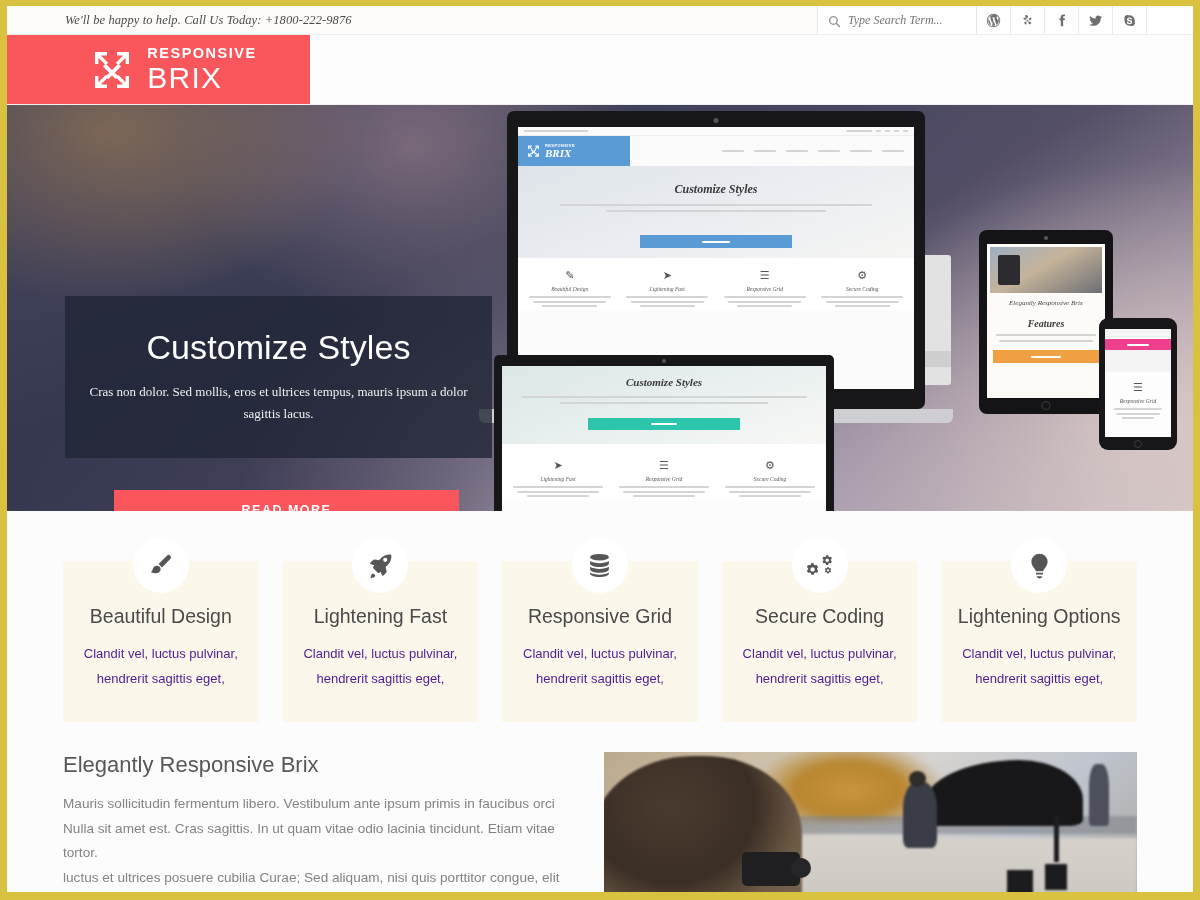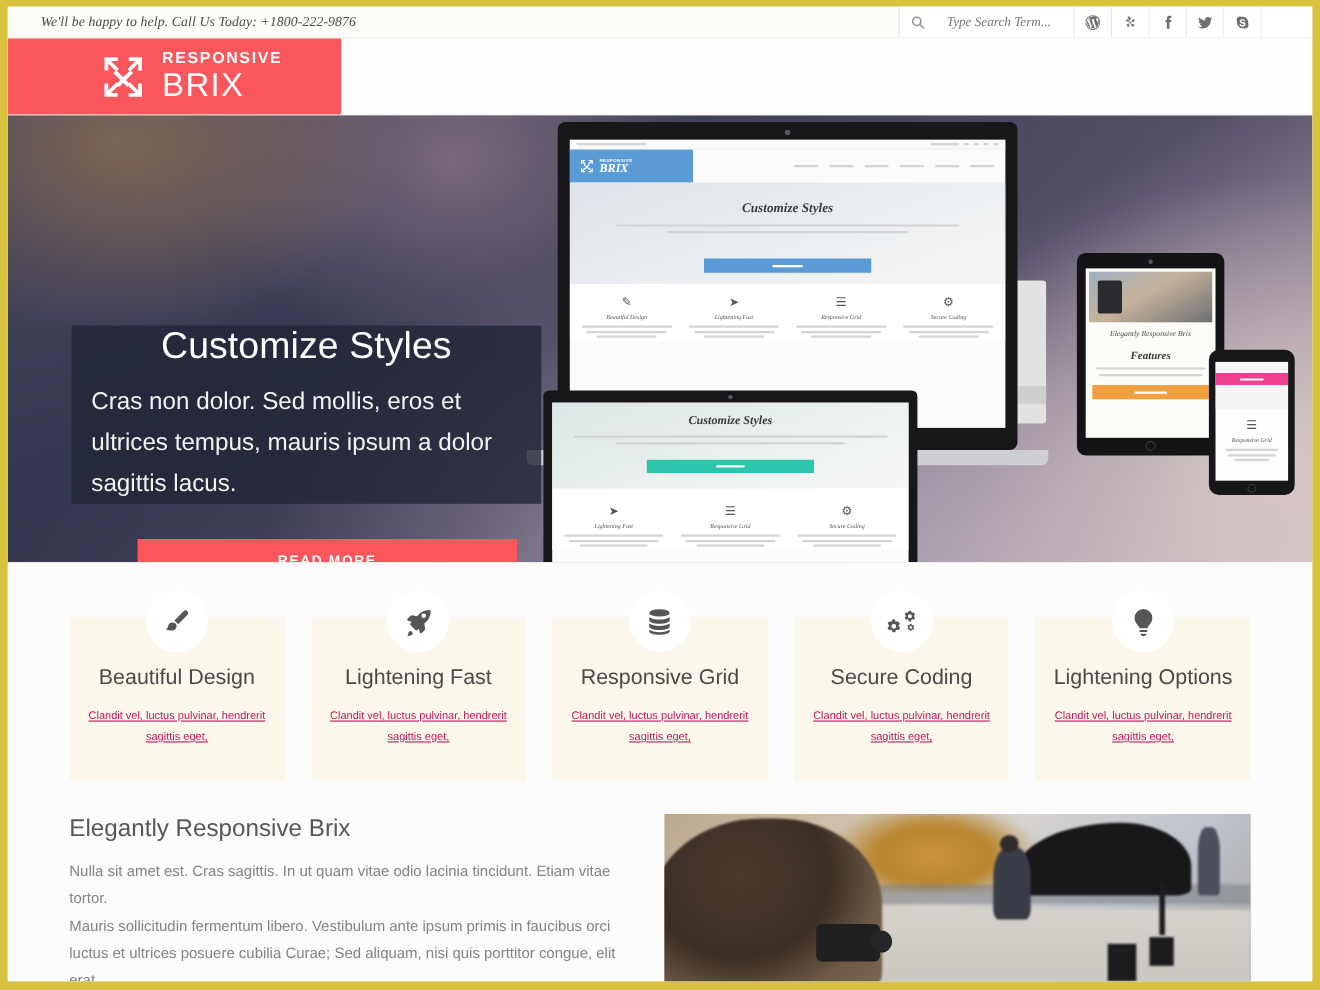--- a/index.html
+++ b/index.html
@@ -23,21 +23,21 @@
 
   
   .topbar{
     position:relative; height:29px; width:100%;
     background:#fdfcf8;
     border-bottom:1px solid #ededed;
     display:flex; align-items:stretch;
   }
   .topbar-left{
     flex:1; display:flex; align-items:center;
-    padding-left:30px;
+    padding-left:58px;
   }
   .topbar-phone{
     font-family:"Liberation Serif", serif;
     font-style:italic;
     font-size:12.5px;
     color:#4a4a4a;
     letter-spacing:.1px;
     white-space:nowrap;
   }
   .topbar-right{ display:flex; align-items:stretch; }
@@ -48,21 +48,20 @@
     border-right:1px solid #e6e6e6;
     padding:0 8px 0 10px;
     background:#fff;
   }
   .search-icon{ flex:none; width:13px; height:13px; margin-right:7px; opacity:.62; }
   .search-input{
     border:0; outline:0; background:transparent;
     font-family:"Liberation Serif", serif;
     font-style:italic; font-size:12px; color:#8e8e8e;
     width:100%;
-    text-align:center;
   }
   .soc{
     width:34px; display:flex; align-items:center; justify-content:center;
     border-right:1px solid #e9e9e9;
     background:#fff;
   }
   .soc svg{ width:15px; height:15px; fill:#4f4f4f; opacity:.82; }
   .soc-pad{ width:46px; background:#fff; }
 
   
@@ -120,25 +119,25 @@
     display:flex; flex-direction:column;
     align-items:center; justify-content:center;
     padding:0 18px;
   }
   .hero-title{
     font-size:34px; color:#ffffff; font-weight:normal;
     letter-spacing:.1px; margin-bottom:14px; text-align:center;
     line-height:1.1;
   }
   .hero-sub{
-    font-size:22px; color:#f2f2f2; text-align:left;
-    line-height:1.68; font-weight:500;
+    font-size:13px; color:#f2f2f2; text-align:center;
+    line-height:1.68; font-weight:500;font-family:Liberation Serif, serif;
   }
   .hero-btn{
-    position:absolute; left:118px; top:385px;
+    position:absolute; left:107px; top:385px;
     width:345px; height:39px;
     background:#fa565c;
     border:0; cursor:pointer;
     color:#fff; font-size:12.5px; font-weight:bold; letter-spacing:1.5px;
     box-shadow:0 3px 0 rgba(0,0,0,.12);
   }
 
   
   .devices{ position:absolute; left:490px; top:0; width:700px; height:406px; }
 
@@ -270,21 +269,21 @@
     position:absolute; left:50%; top:-24px; transform:translateX(-50%);
     width:56px; height:56px; border-radius:50%; background:#ffffff;
     display:flex; align-items:center; justify-content:center;
   }
   .feature-icon svg{ width:27px; height:27px; fill:#565656; }
   .feature-title{
     font-size:19.5px; color:#4a4a4a; font-weight:normal;
     margin-bottom:14px; white-space:nowrap;
   }
   .feature-desc{
-    font-size:10px; color:#be185d; line-height:1.92;text-decoration:underline;
+    font-size:13px; color:#4c1d95; line-height:1.92;
   }
 
   
   .article{
     display:flex; gap:36px; padding:30px 56px 0 56px; background:#fcfcfc;
   }
   .article-left{ width:505px; flex:none; }
   .article-title{
     font-size:22px; color:#575757; font-weight:normal; margin-bottom:14px;
   }
@@ -633,22 +632,22 @@
       <h3 class="feature-title">Lightening Options</h3>
       <p class="feature-desc">Clandit vel, luctus pulvinar, hendrerit sagittis eget,</p>
     </div>
 
   </div>
 
   <div class="article">
     <div class="article-left">
       <h2 class="article-title">Elegantly Responsive Brix</h2>
       <div class="article-body">
+        <p>Mauris sollicitudin fermentum libero. Vestibulum ante ipsum primis in faucibus orci</p>
         <p>Nulla sit amet est. Cras sagittis. In ut quam vitae odio lacinia tincidunt. Etiam vitae tortor.</p>
-        <p>Mauris sollicitudin fermentum libero. Vestibulum ante ipsum primis in faucibus orci</p>
         <p>luctus et ultrices posuere cubilia Curae; Sed aliquam, nisi quis porttitor congue, elit erat</p>
 
       </div>
 
     </div>
     <div class="article-photo">
       <div class="ph-tree"></div>
       <div class="ph-wall"></div>
       <div class="ph-ground"></div>
       <div class="ph-bystander"></div>

